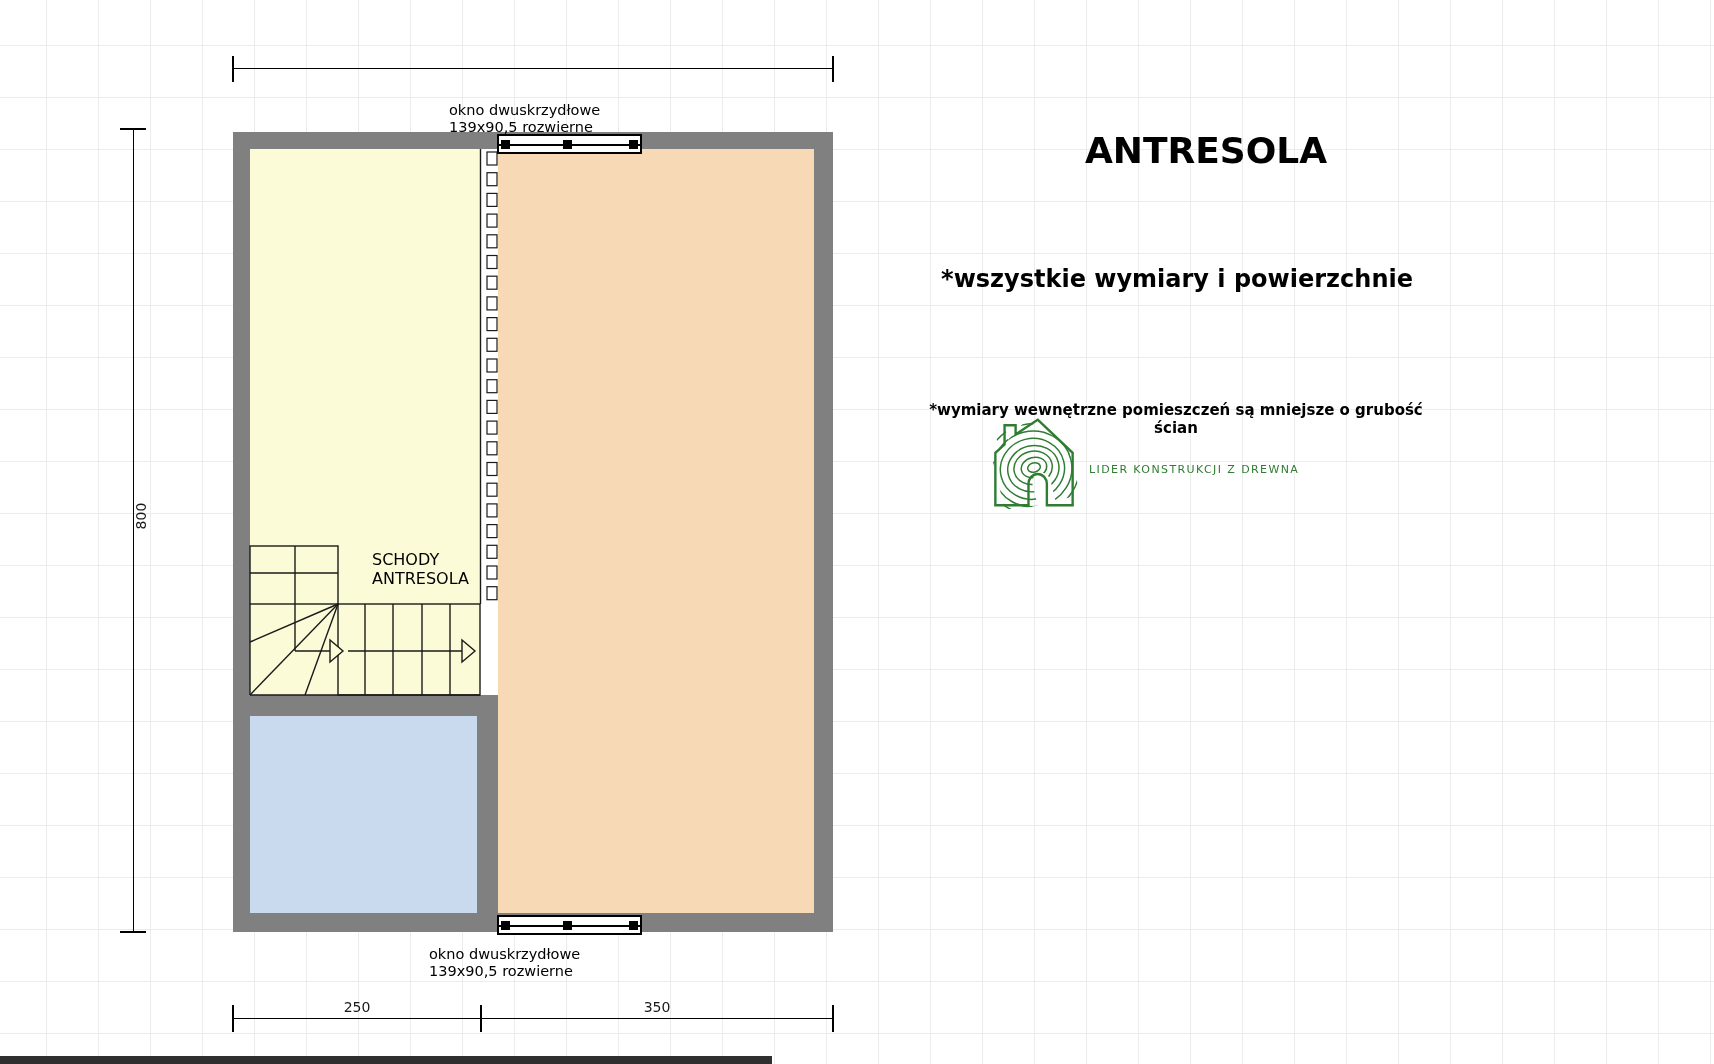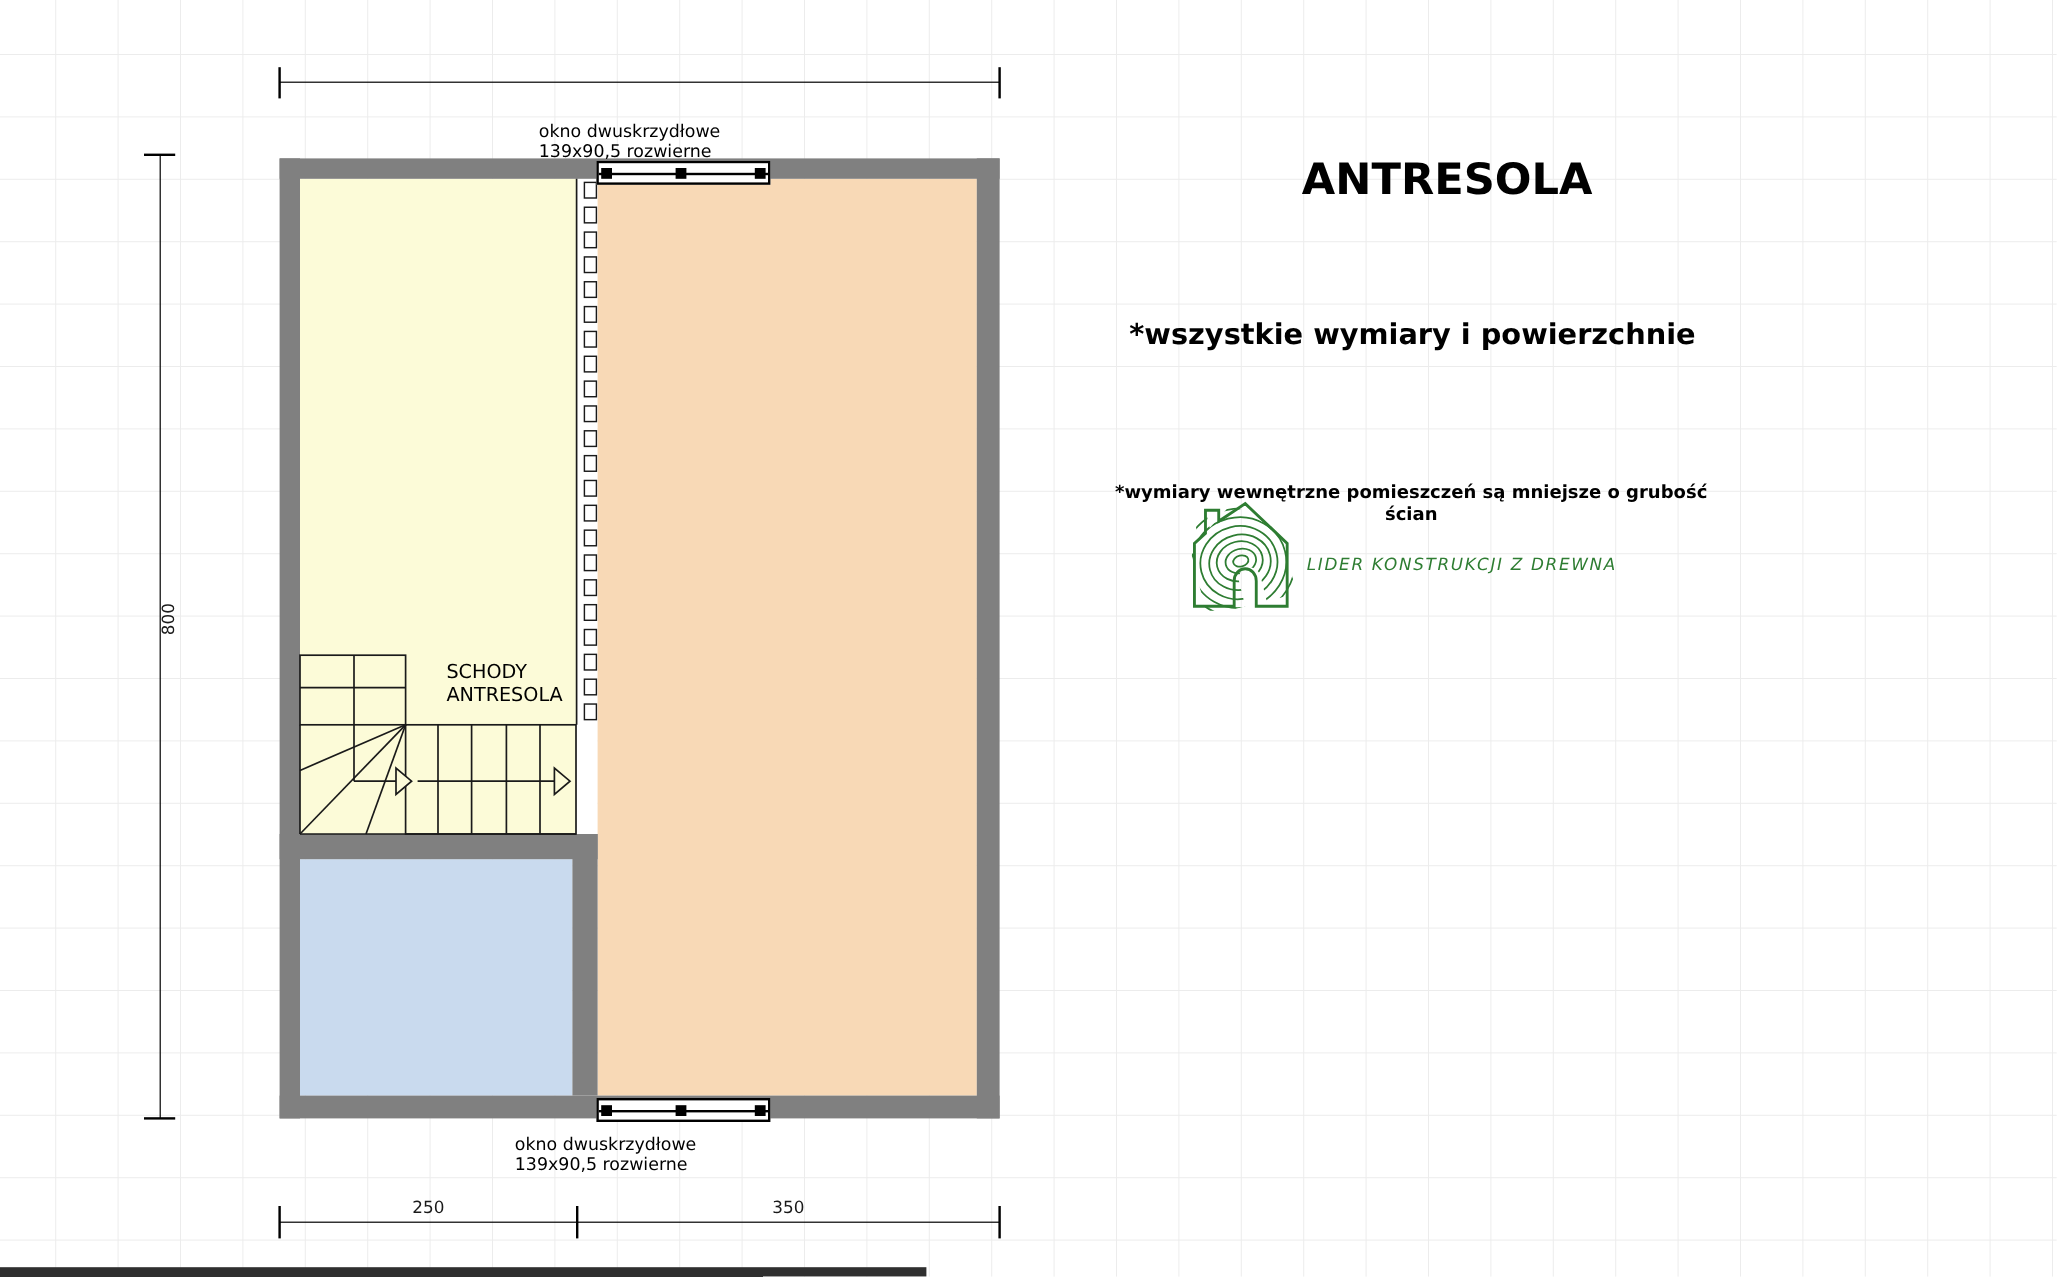--- a/index.html
+++ b/index.html
@@ -25,21 +25,21 @@
   .tick-v{width:1.5px;background:#000;}
   .tick-h{height:1.5px;background:#000;}
   .dim-label{font-size:14px;text-align:center;color:#1a1a1a;}
   .win-label{font-weight:normal;font-size:14.5px;line-height:17px;text-align:left;color:#000;}
   .plan-label{font-size:16px;line-height:18.5px;color:#000;}
   
   .title{font-size:36px;font-weight:bold;line-height:42px;text-align:center;color:#000;}
   .para{font-size:24px;font-weight:bold;line-height:31px;text-align:center;color:#000;}
   .note{font-size:15px;font-weight:bold;text-align:center;color:#000;margin-top:24px;}
   .brand-name{font-size:26px;font-weight:bold;letter-spacing:1px;color:var(--green);}
-  .brand-tag{font-size:14px;letter-spacing:1.4px;color:var(--green);font-style:italic;}
+  .brand-tag{font-size:11px;letter-spacing:1.4px;color:var(--green);}
   .rot{transform:rotate(-90deg);transform-origin:center center;}
   .dark-bar{background:#2f2f2f;}
   svg{display:block;}
 </style>
 </head>
 <body>
 
 <div id="stage">
 
   <div class="abs room-yellow" style="left:250px;top:149px;width:230px;height:546px;"></div>

